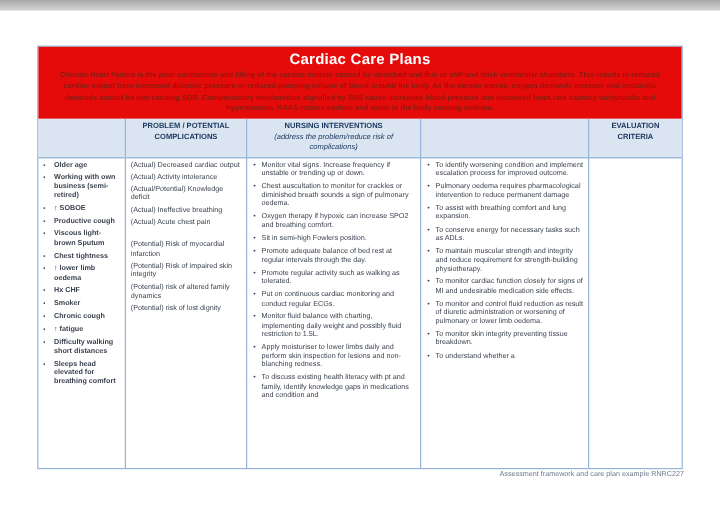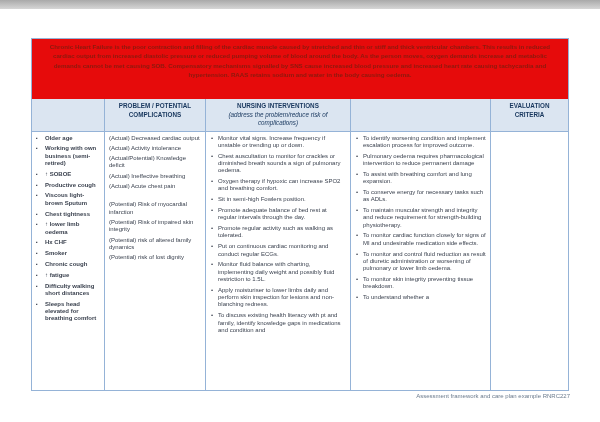--- a/index.html
+++ b/index.html
@@ -123,20 +123,21 @@
 </head>
 <body>
 
 <div class="top-strip"></div>
 
 <div class="page">
 
   <div class="care-table">
 
     <div class="banner">
+      <div class="banner-title">Cardiac Care Plans</div>
       <div class="banner-desc">Chronic Heart Failure is the poor contraction and filling of the cardiac muscle caused by stretched and thin or stiff and thick ventricular chambers. This results in reduced cardiac output from increased diastolic pressure or reduced pumping volume of blood around the body. As the person moves, oxygen demands increase and metabolic demands cannot be met causing SOB. Compensatory mechanisms signalled by SNS cause increased blood pressure and increased heart rate causing tachycardia and hypertension. RAAS retains sodium and water in the body causing oedema.</div>
     </div>
 
     <div class="grid-row header-row">
       <div></div>
       <div>PROBLEM / POTENTIAL COMPLICATIONS</div>
       <div>
         <span>NURSING INTERVENTIONS</span>
         <span class="header-sub">(address the problem/reduce risk of complications)</span>
       </div>

